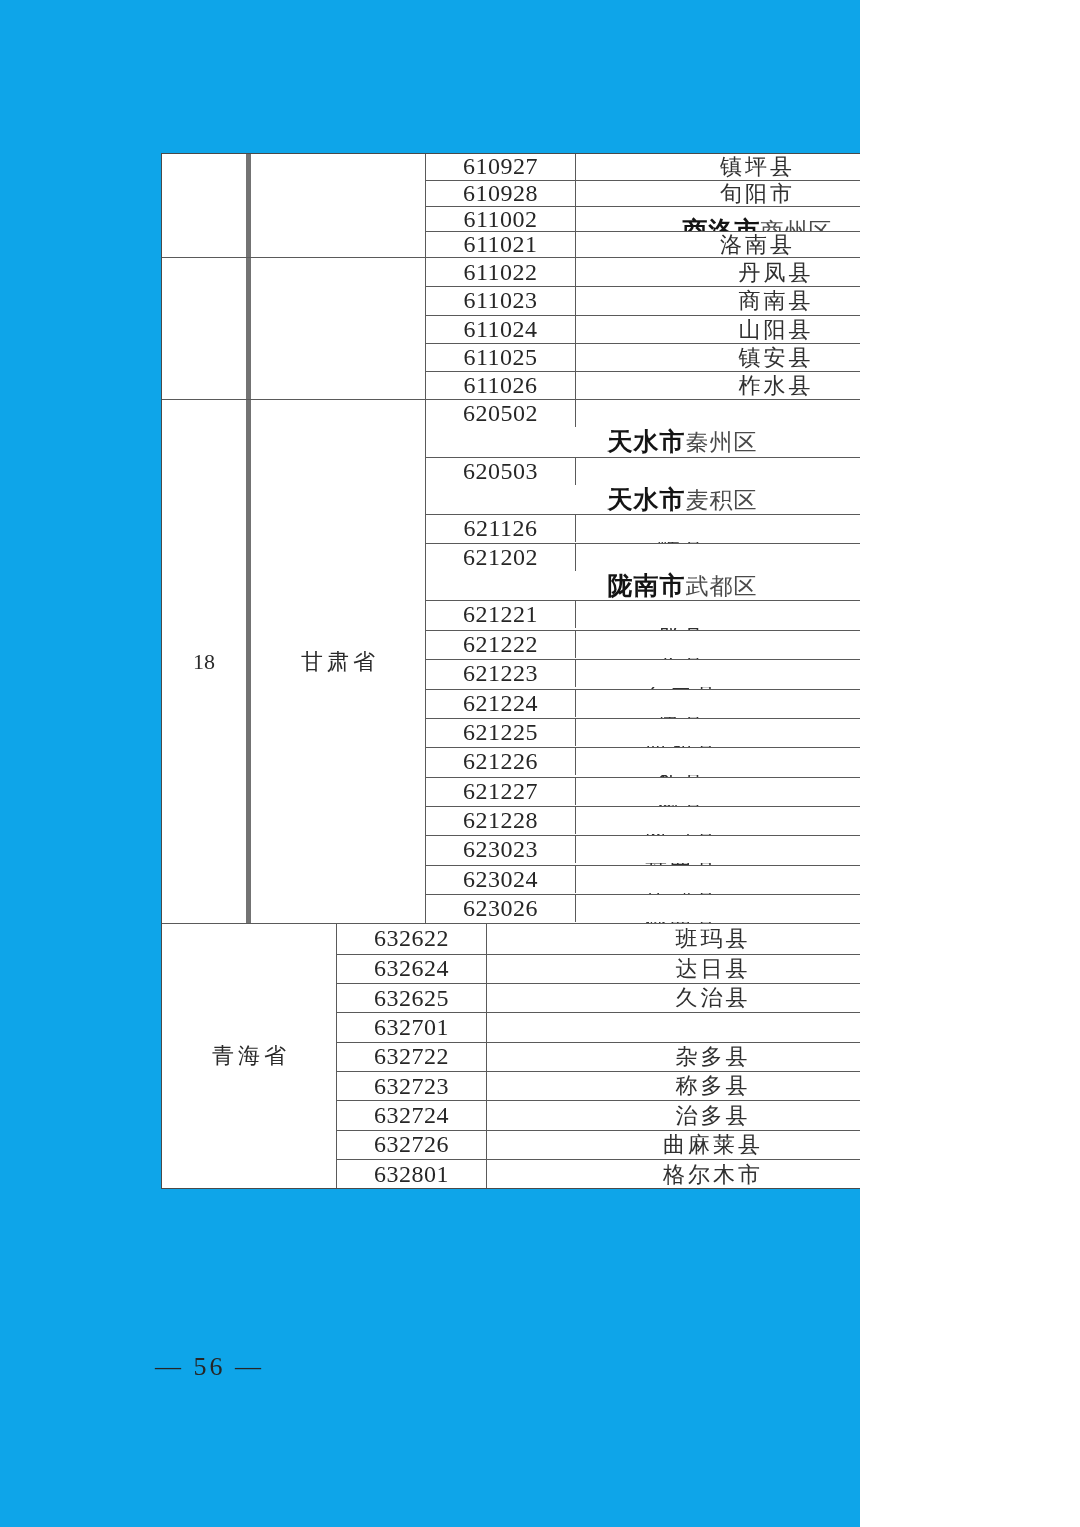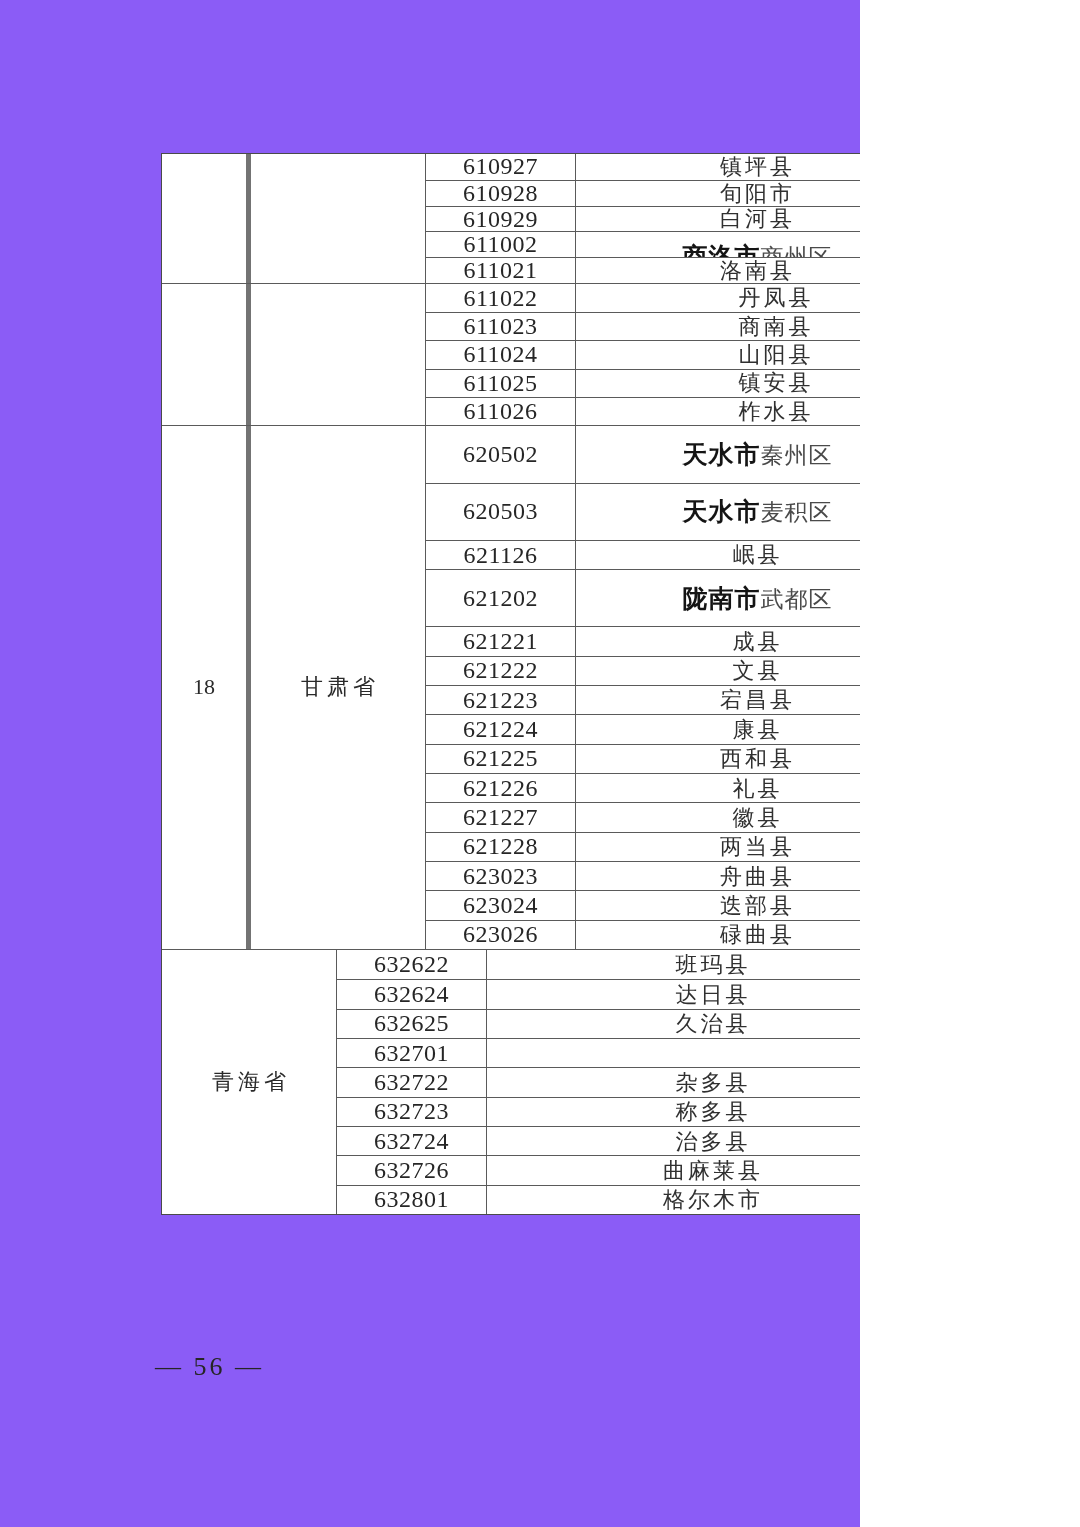--- a/index.html
+++ b/index.html
@@ -5,21 +5,21 @@
   * { margin: 0; padding: 0; box-sizing: border-box; }
   html, body { background: #ffffff; }
   body {
     font-family: "Liberation Serif", "DejaVu Serif", serif;
     color: #262626;
   }
   .page {
     position: relative;
     width: 860px;
     height: 1527px;
-    background: #8b5cf6;
+    background: #0ea5e9;
     overflow: hidden;
   }
 
   
   .table {
     position: absolute;
     left: 161px;
     top: 153px;
     width: 776px;
     border: 1.5px solid #4a4a4a;
@@ -80,21 +80,21 @@
   }
   .district {
     font-size: 23px;
     letter-spacing: 1px;
     color: #4a4a4a;
   }
 
   
   .sec-0 .row { height: 25.8px; }
   .sec-1 .row { height: 28.2px; gap: 37px; }
-  .sec-2 .row { height: 29.35px; }
+  .sec-2 .row { height: 29.35px; flex-direction: column; }
   .sec-2 .row.tall { height: 57px; }
   .sec-3 .row { height: 29.35px; }
 
   
   .name.clipped { align-items: flex-end; justify-content: center; }
   .name.clipped .nm { margin-bottom: -12px; line-height: 1; }
 
   
   .page-number {
     position: absolute;
@@ -123,26 +123,20 @@
       <span class="nm">镇坪县</span>
     </div>
   </div>
           <div class="row">
     <div class="cell code">610928</div>
     <div class="cell name">
       <span class="nm">旬阳市</span>
     </div>
   </div>
           <div class="row">
-    <div class="cell code">610929</div>
-    <div class="cell name">
-      <span class="nm">白河县</span>
-    </div>
-  </div>
-          <div class="row">
     <div class="cell code">611002</div>
     <div class="cell name clipped">
       <span class="nm"><span class="city">商洛市</span><span class="district">商州区</span></span>
     </div>
   </div>
           <div class="row">
     <div class="cell code">611021</div>
     <div class="cell name">
       <span class="nm">洛南县</span>
     </div>

